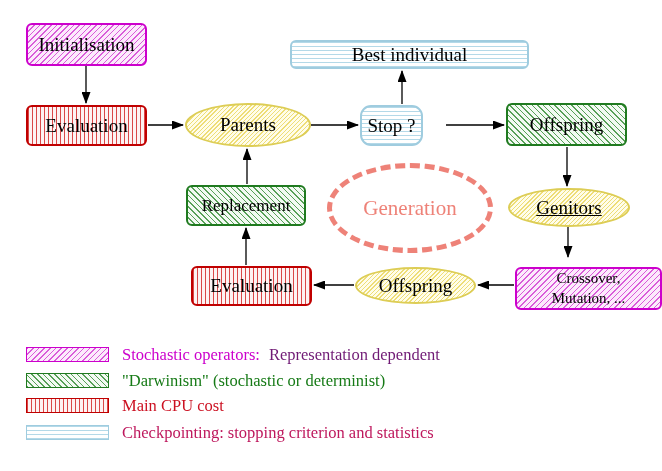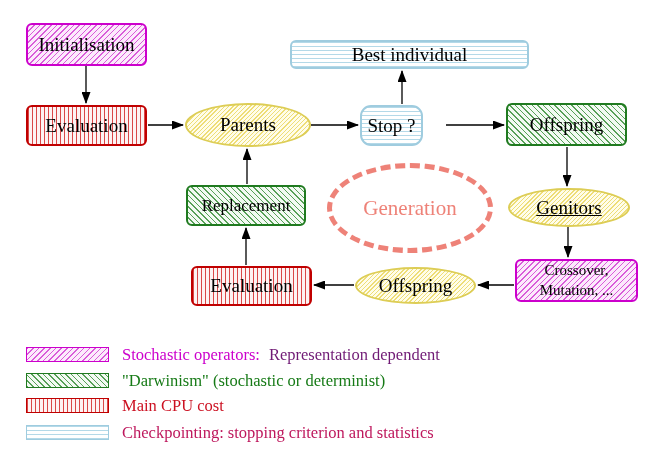--- a/index.html
+++ b/index.html
@@ -127,21 +127,21 @@
   </div>
 
   <div class="node stripe-red" style="left:191px;top:266px;width:121px;height:40px;">
     <span>Evaluation</span>
   </div>
 
   <div class="node hatch-yellow ellipse" style="left:355px;top:267px;width:121px;height:37px;">
     <span>Offspring</span>
   </div>
 
-  <div class="node hatch-magenta crossover-text" style="left:515px;top:259px;width:123px;height:43px;">
+  <div class="node hatch-magenta crossover-text" style="left:515px;top:267px;width:147px;height:43px;">
     <span>
       <span style="display:block">Crossover,</span>
       <span style="display:block">Mutation, ...</span>
     </span>
   </div>
 
   <div>
     <div class="swatch hatch-magenta" style="top:347px;"></div>
     <div class="legend-label" style="top:346px;">
       <span class="c-magenta">Stochastic operators:</span><span class="c-gold">Representation dependent</span>

